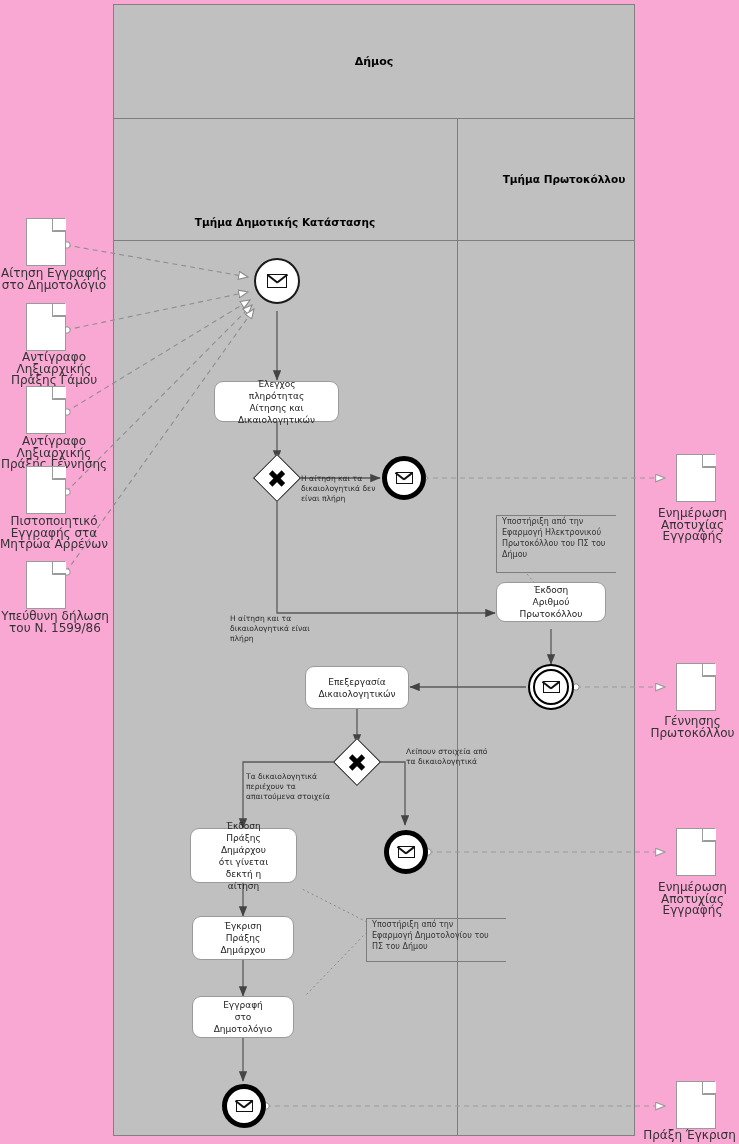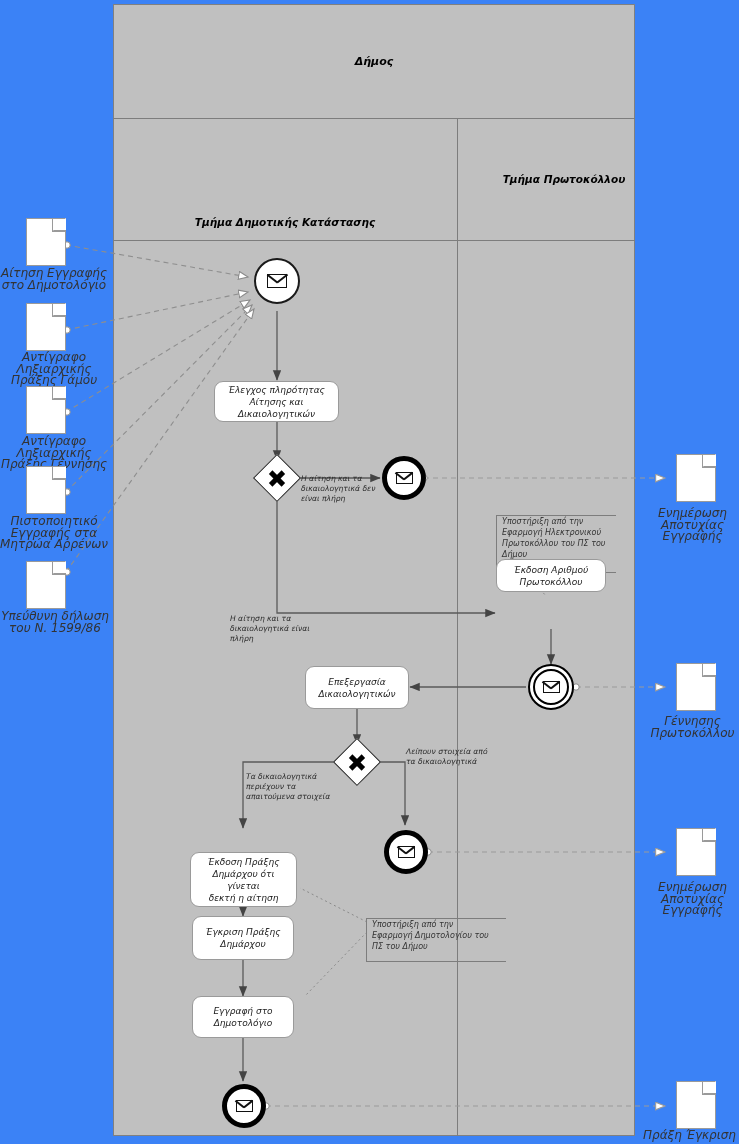--- a/index.html
+++ b/index.html
@@ -7,23 +7,22 @@
     padding: 0;
     background: #ffffff;
   }
   body {
     font-family: "DejaVu Sans", "Liberation Sans", sans-serif;
   }
   #canvas {
     position: relative;
     width: 739px;
     height: 1144px;
-    background: #3b82f6;
+    background: #f9a8d4;
     overflow: hidden;
-    font-style: italic;
   }
 
   
   .pool {
     position: absolute;
     left: 113px;
     top: 4px;
     width: 522px;
     height: 1132px;
     background: #c0c0c0;
@@ -76,21 +75,21 @@
     border: 1px solid #9a9a9a;
     border-radius: 9px;
     display: flex;
     align-items: center;
     justify-content: center;
     text-align: center;
     font-size: 9px;
     line-height: 12px;
     color: #222;
     box-sizing: border-box;
-    padding: 2px 4px;
+    padding: 2px 22px;
     white-space: pre-line;
   }
 
   
   .event {
     position: absolute;
     border-radius: 50%;
     background: #ffffff;
     box-sizing: border-box;
     display: flex;
@@ -394,21 +393,21 @@
 είναι πλήρη</div>
   <div class="flow-label" style="left:230px; top:614px; width:100px;">Η αίτηση και τα
 δικαιολογητικά είναι
 πλήρη</div>
 
   <div class="annotation" style="left:496px; top:515px; width:120px; height:58px;">Υποστήριξη από την
 Εφαρμογή Ηλεκτρονικού
 Πρωτοκόλλου του ΠΣ του
 Δήμου</div>
 
-  <div class="task" style="left:496px; top:559px; width:110px; height:33px;">Έκδοση Αριθμού
+  <div class="task" style="left:496px; top:582px; width:110px; height:40px;">Έκδοση Αριθμού
 Πρωτοκόλλου</div>
 
   <div class="event intermediate" style="left:528px; top:664px; width:46px; height:46px;">
     <span class="inner-ring"></span>
     <span class="envelope sm"></span>
   </div>
 
   <div class="task" style="left:305px; top:666px; width:104px; height:43px;">Επεξεργασία
 Δικαιολογητικών</div>
 
@@ -418,21 +417,21 @@
   <div class="flow-label left-al" style="left:406px; top:747px; width:112px;">Λείπουν στοιχεία από
 τα δικαιολογητικά</div>
   <div class="flow-label left-al" style="left:246px; top:772px; width:100px;">Τα δικαιολογητικά
 περιέχουν τα
 απαιτούμενα στοιχεία</div>
 
   <div class="event end" style="left:384px; top:830px; width:44px; height:44px;">
     <span class="envelope sm"></span>
   </div>
 
-  <div class="task" style="left:190px; top:828px; width:107px; height:55px;margin-top:24px;">Έκδοση Πράξης
+  <div class="task" style="left:190px; top:828px; width:107px; height:55px;">Έκδοση Πράξης
 Δημάρχου ότι γίνεται
 δεκτή η αίτηση</div>
 
   <div class="annotation" style="left:366px; top:918px; width:140px; height:44px;">Υποστήριξη από την
 Εφαρμογή Δημοτολογίου του
 ΠΣ του Δήμου</div>
 
   <div class="task" style="left:192px; top:916px; width:102px; height:44px;">Έγκριση Πράξης
 Δημάρχου</div>
 

